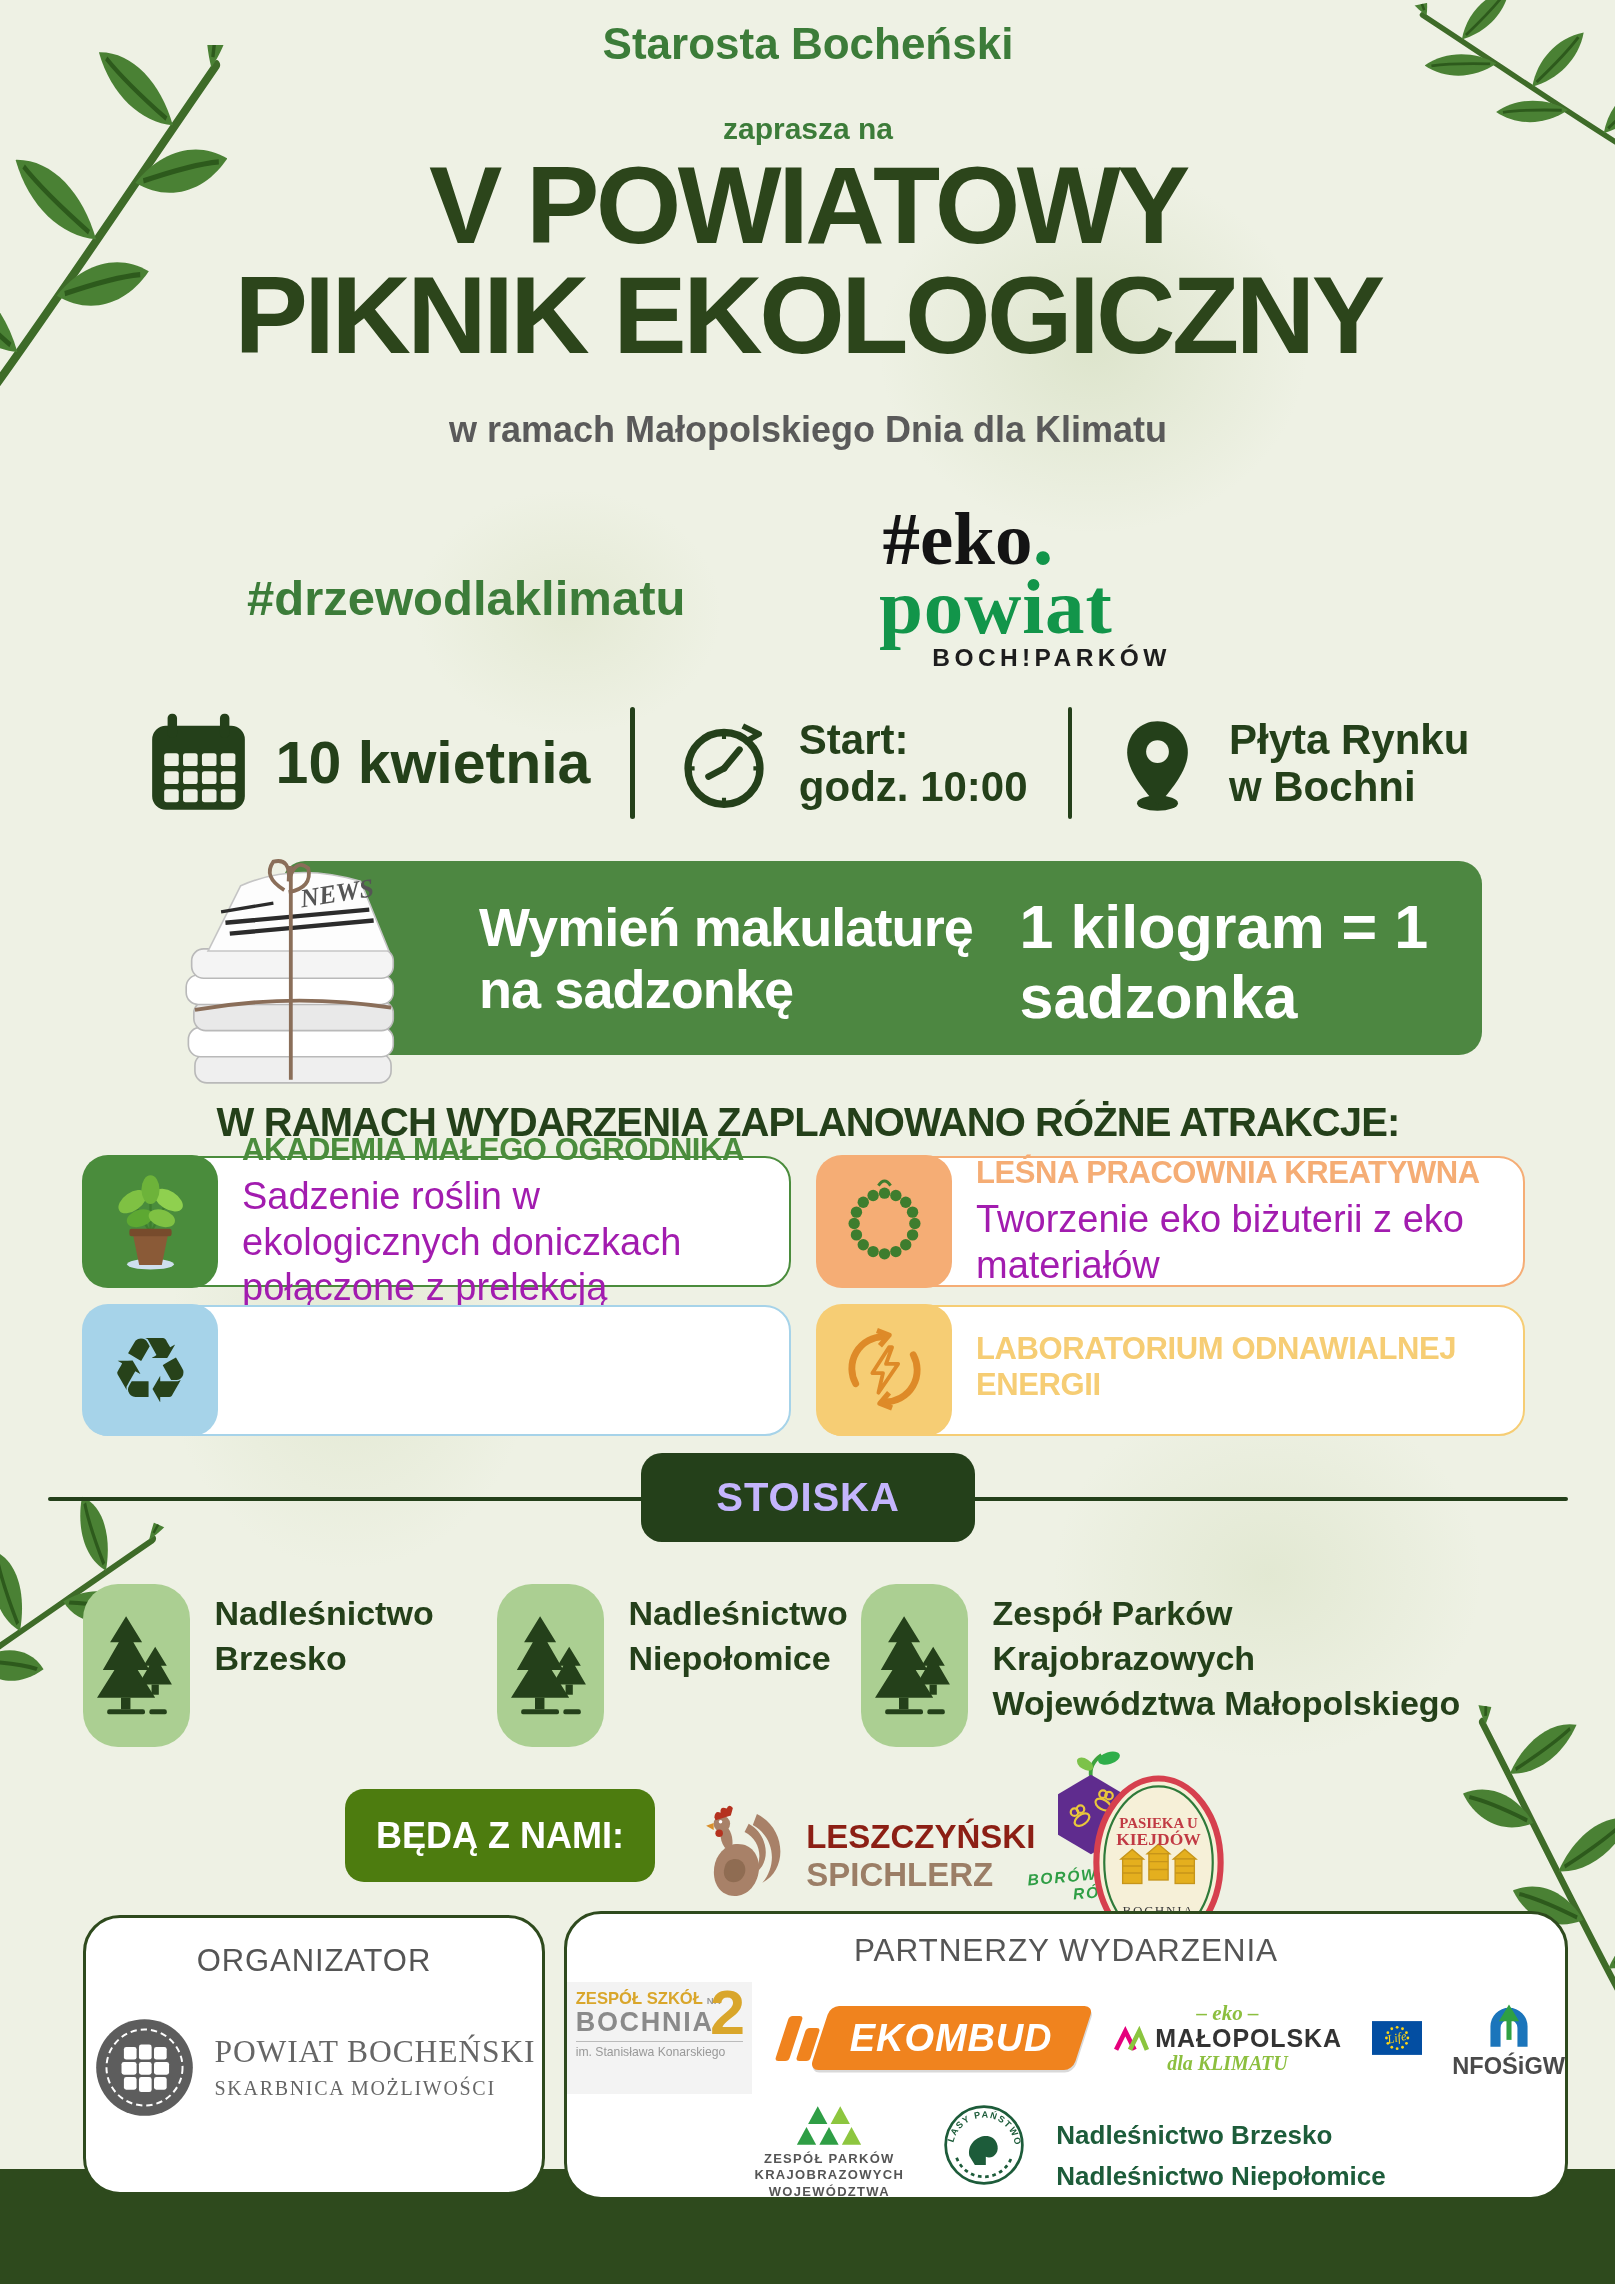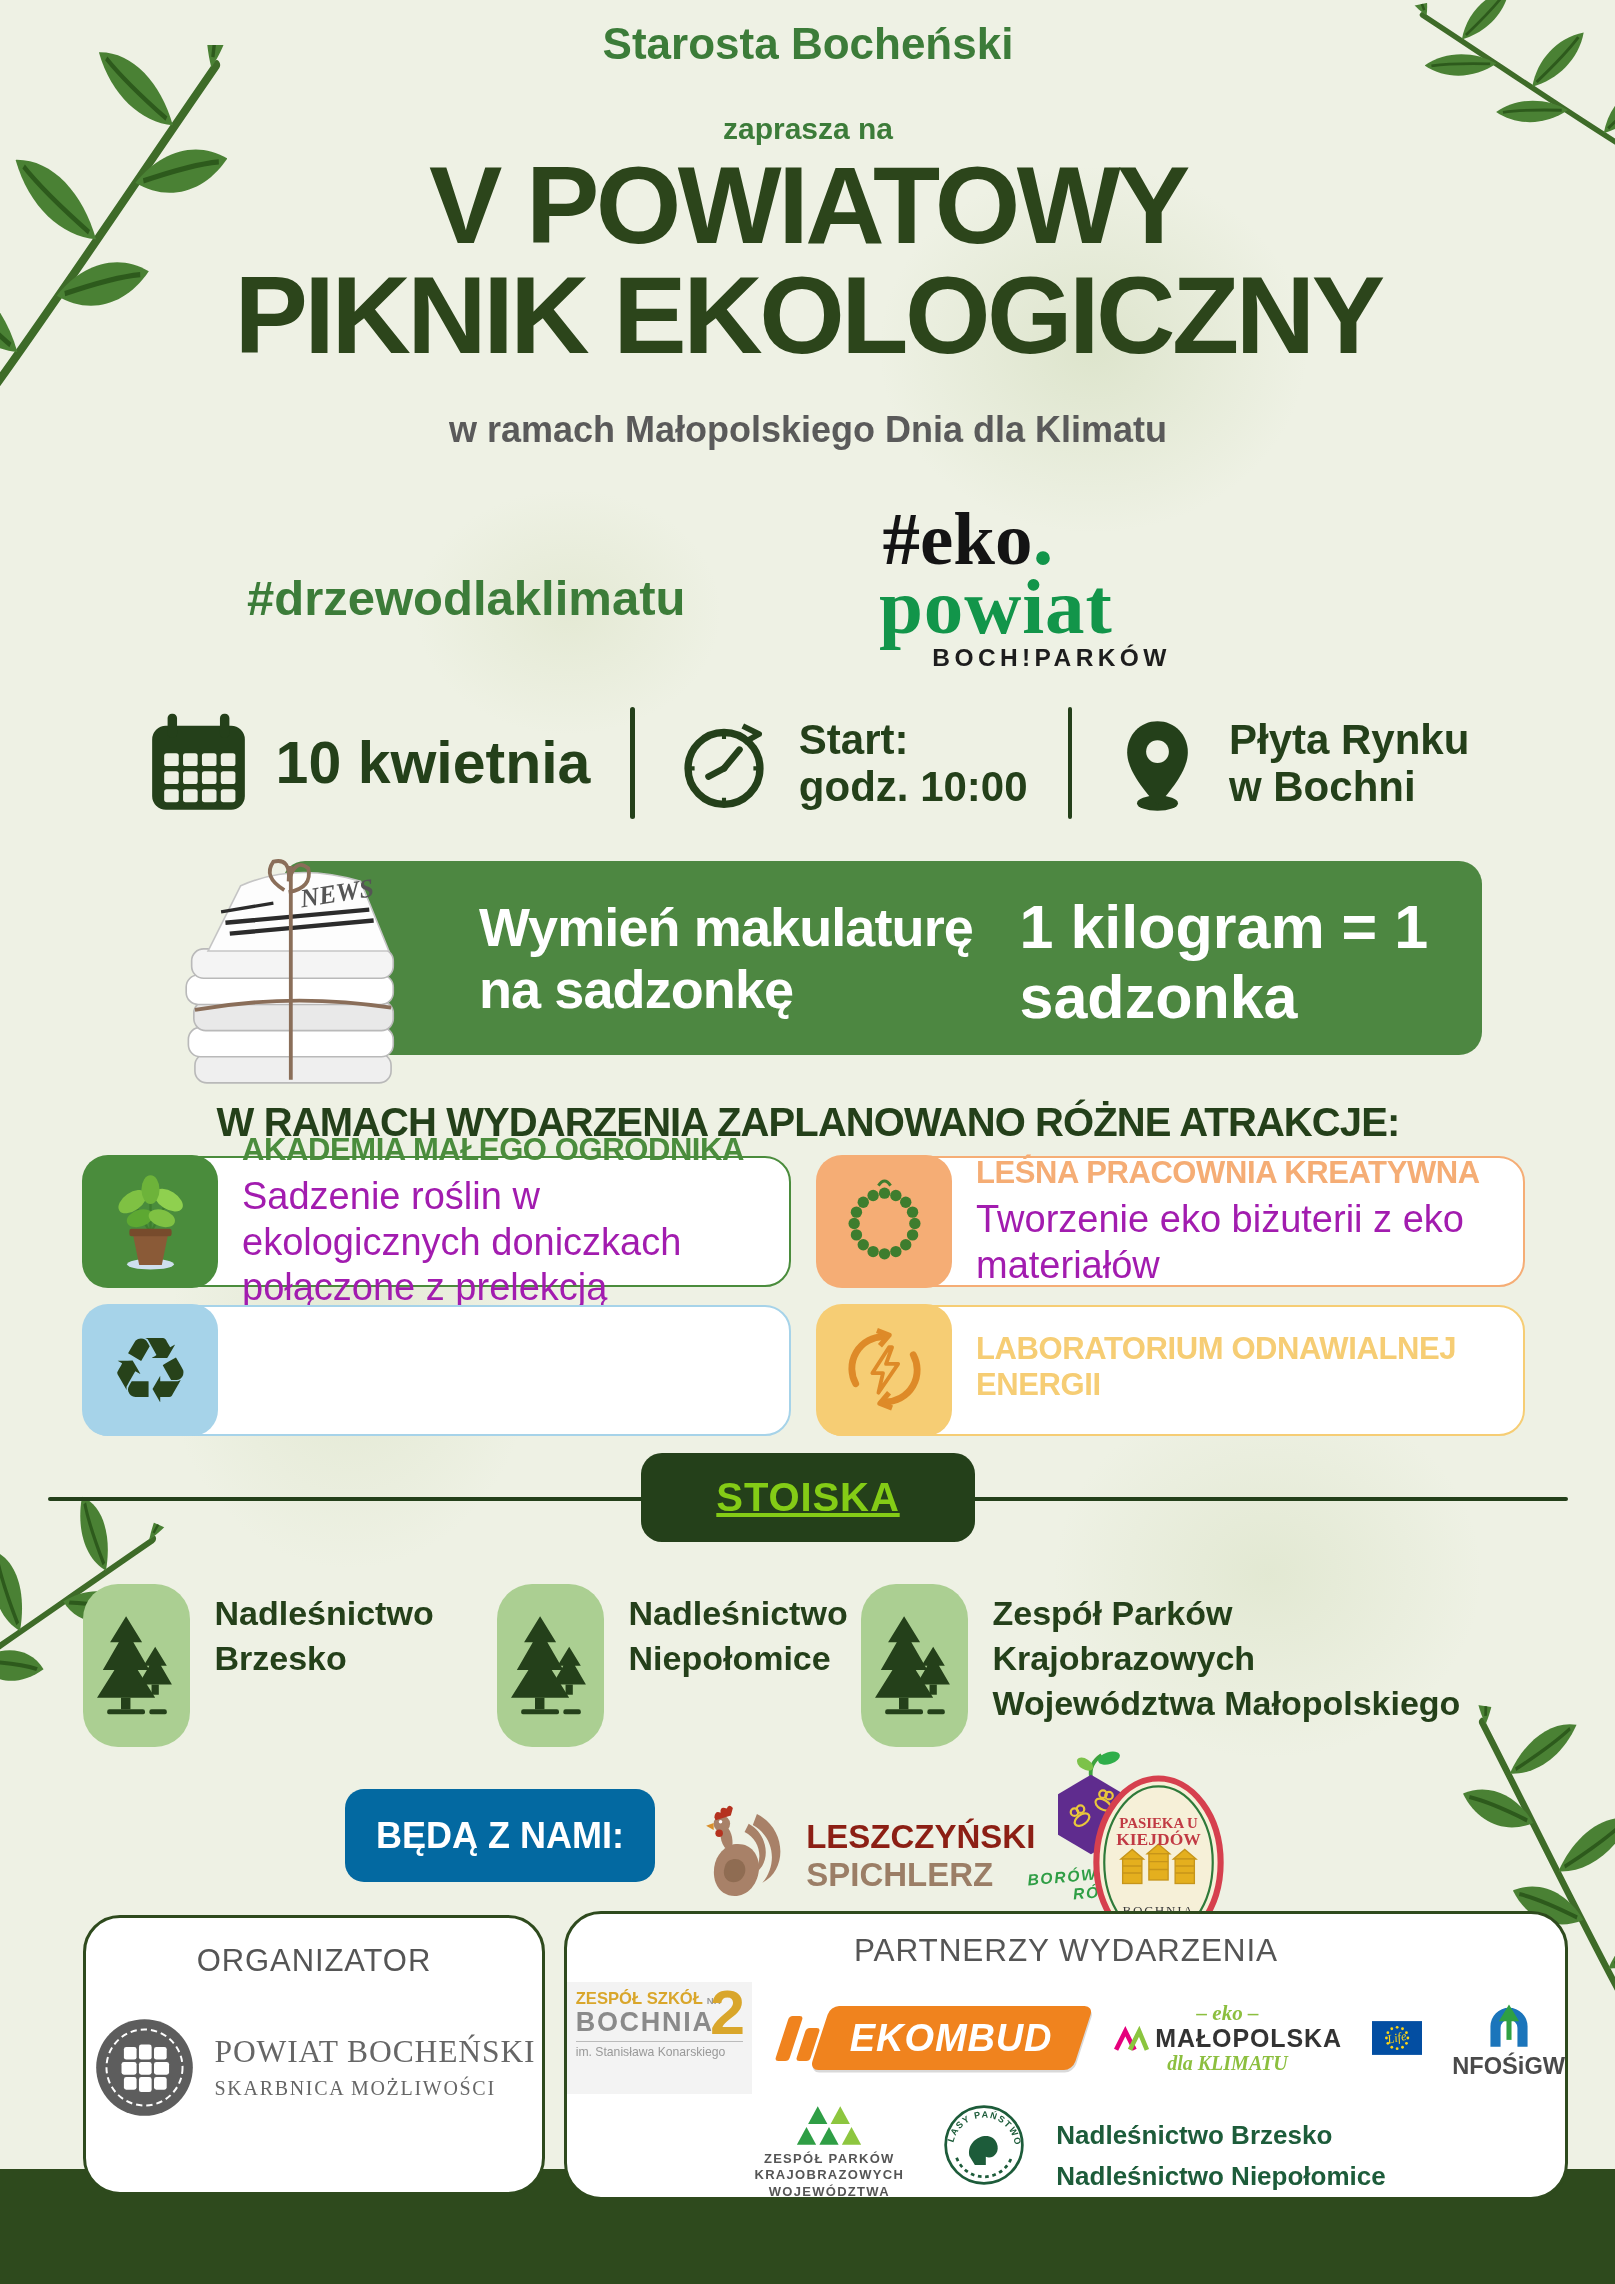--- a/index.html
+++ b/index.html
@@ -60,30 +60,30 @@
     background:var(--ac); border-radius:26px; display:flex; align-items:center; justify-content:center;}
   .card .ctext{position:absolute; left:157px; top:0; height:100%; width:538px;
     display:flex; flex-direction:column; justify-content:center;}
   .card .ctitle{font-size:31px; font-weight:800; color:var(--ac); margin-bottom:6.1px; letter-spacing:-0.4px;}
   .card .cdesc{font-size:38px; color:#a21caf; line-height:1.2; white-space:pre-line;}
   .recycle-glyph{font-family:"DejaVu Sans", sans-serif; font-size:91px; line-height:1; color:#27421a; font-weight:700;}
 
   
   .sto-line{position:absolute; top:1497px; left:48px; right:48px; height:4.4px; background:#24401a; border-radius:2.6px;}
   .sto-pill{position:absolute; top:1453px; left:50%; transform:translateX(-50%); width:334px; height:89px;
-    background:#24401a; border-radius:21px; color:#84cc16; font-size:40px; font-weight:800; letter-spacing:0.9px;
-    display:flex; align-items:center; justify-content:center;text-decoration:underline;}
+    background:#24401a; border-radius:21px; color:#c4b5fd; font-size:40px; font-weight:800; letter-spacing:0.9px;
+    display:flex; align-items:center; justify-content:center;}
   .stand{position:absolute; top:1584px; display:flex; gap:24.5px; align-items:flex-start;}
   .stand .tree-block{width:107px; height:163px; background:#abcf92; border-radius:35px;
     display:flex; align-items:center; justify-content:center; flex:0 0 107px;}
   .stand .stand-label{font-size:34px; font-weight:800; color:#24401a; line-height:1.32; white-space:pre-line; padding-top:7px;}
   .stand1{left:83px;} .stand2{left:497px;} .stand3{left:861px;}
 
   
-  .withus-pill{position:absolute; left:345px; top:1789px; width:310px; height:93px; background:#0369a1;
+  .withus-pill{position:absolute; left:345px; top:1789px; width:310px; height:93px; background:#4d7c0f;
     border-radius:19px; color:#fff; font-size:36px; font-weight:800; display:flex; align-items:center; justify-content:center;}
   .leszcz{position:absolute; left:691px; top:1800px; display:flex; align-items:center; gap:12.2px;}
   .leszcz .t1{font-size:33px; font-weight:800; color:#8c1f14; line-height:1.15;}
   .leszcz .t2{font-size:33px; font-weight:800; color:#9b7e66; line-height:1.15;}
   .berry-wrap{position:absolute; left:1021px; top:1749px; width:140px; text-align:center;}
   .berry-cap{font-size:15.7px; color:#2f9e45; font-weight:700; font-style:italic; letter-spacing:1.7px; transform:rotate(-5deg); margin-top:1.7px;}
   .pasieka-wrap{position:absolute; left:1092px; top:1775px;}
 
   
   .footer-bar{position:absolute; left:0; top:2169px; width:100%; height:115px; background:#2e4a1d;}

